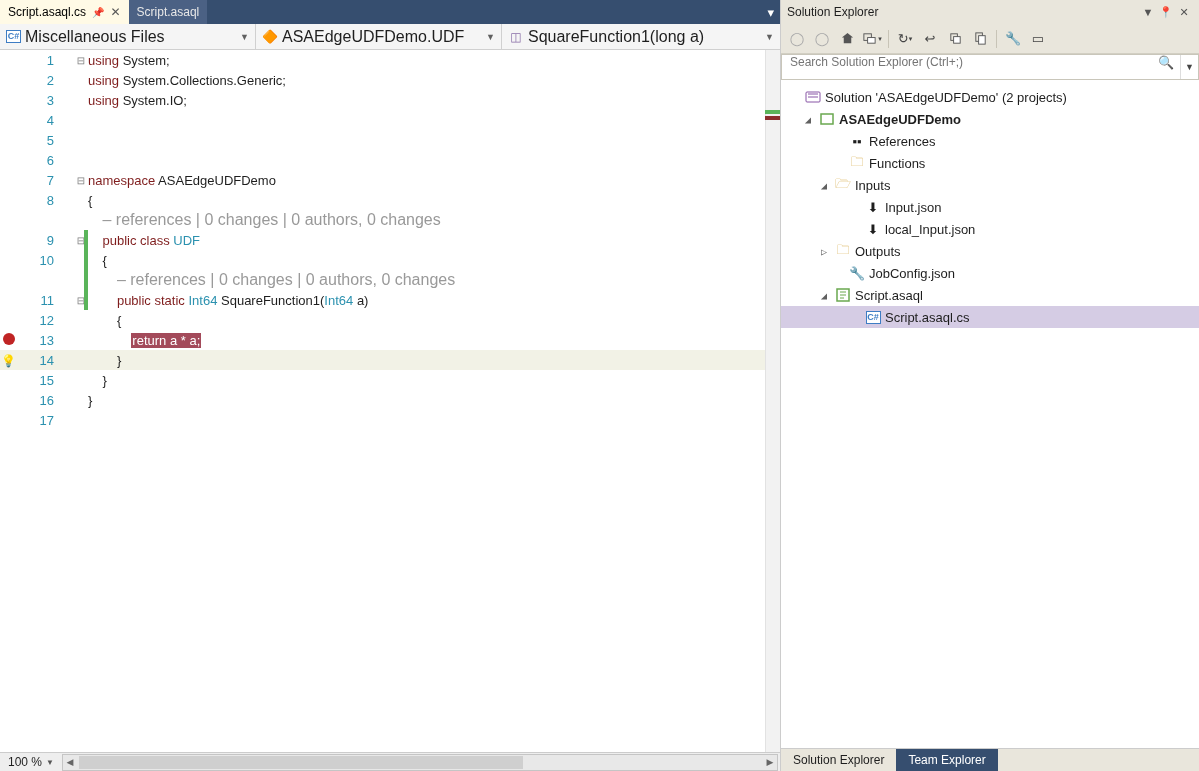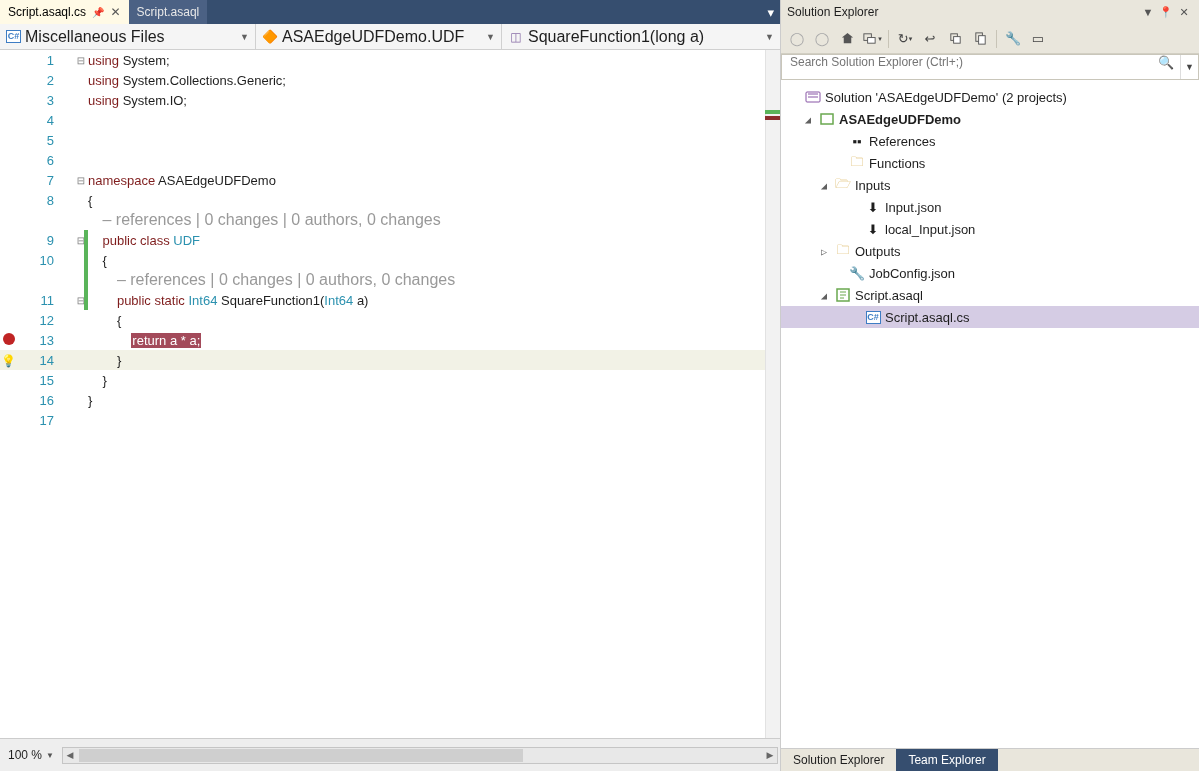--- a/index.html
+++ b/index.html
@@ -38,21 +38,21 @@
 .greenbar { position:absolute; left:84px; width:4px; background:#5ab45a; }
 .kw { color:#7f1d1d; }
 .typ { color:#2b91af; }
 .codelens { color:#999; font-size:16px; }
 .hl { background:#a34a5a; color:#fff; padding:0 1px; }
 .hl-row { background:#f2f2e6; }
 .minibar { position:absolute; right:0; top:0; bottom:0; width:15px; background:#f2f2f2; border-left:1px solid #e2e2e2; }
 .mini-split { position:absolute; right:0; top:0; width:15px; height:14px; background:#e5e5e5; border:1px solid #bbb; display:flex; align-items:center; justify-content:center; font-size:9px; color:#555; cursor:pointer;}
 .mini-mark { position:absolute; right:0; width:15px; height:4px; }
 
-.status-row { height:33px; background:#eee; border-top:1px solid #ccc; display:flex; align-items:center; font-size:12px; }
+.status-row { height:19px; background:#eee; border-top:1px solid #ccc; display:flex; align-items:center; font-size:12px; }
 .zoom { padding:0 4px 0 8px; }
 .zoom-chev { font-size:8px; padding-right:6px; color:#555; }
 .hscroll { flex:1; height:17px; background:#e8e8e8; border:1px solid #c5c5c5; position:relative; margin:0 2px; }
 .hthumb { position:absolute; left:1px; top:1px; bottom:1px; width:444px; background:#cfcfcf; }
 
 
 .sol-pane { flex:1; display:flex; flex-direction:column; background:#4d7c0f; }
 .sol-title { height:24px; background:#e9e6dc; display:flex; align-items:center; padding:0 6px; font-size:12px; }
 .sol-title-txt { flex:1; }
 .sol-title-btn { width:18px; text-align:center; color:#555; cursor:pointer; font-size:11px; }

